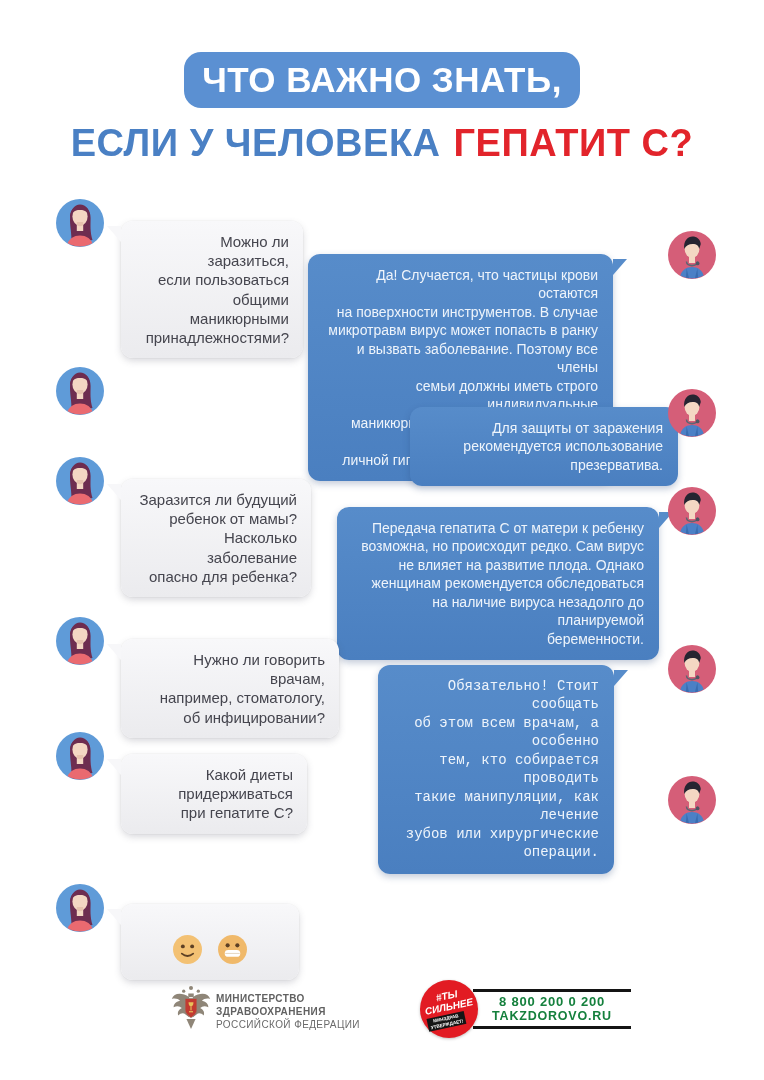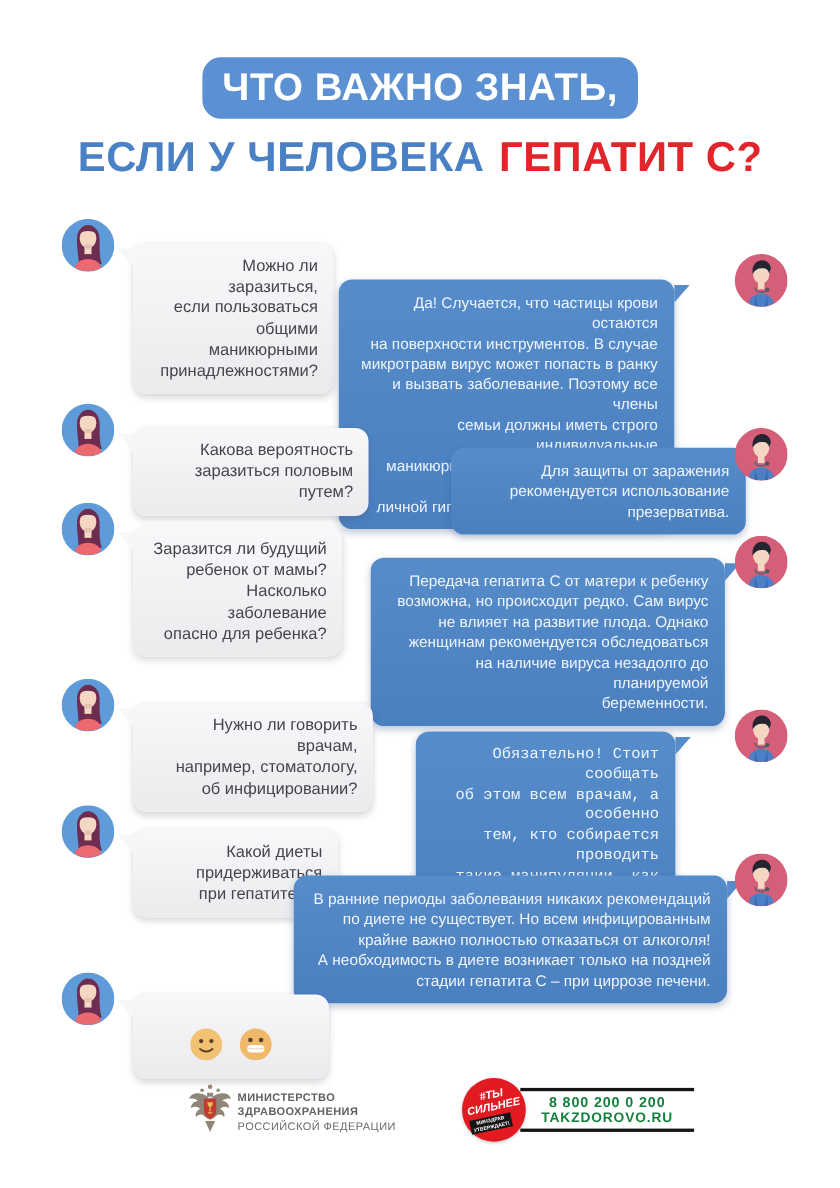--- a/index.html
+++ b/index.html
@@ -149,22 +149,20 @@
       <g clip-path="url(#cf)">
         <path d="M15 48 C16.5 38 14 29 14 21 C14 11 18.5 5.5 24 5.5 C30 5.5 34.6 11 34.6 19 C34.6 26 34 33 36.5 41 L30.5 42 Z" fill="#6e2d50"></path>
         <ellipse cx="24" cy="17.5" rx="7.6" ry="9.2" fill="#f4d7c3"></ellipse>
         <rect x="20.8" y="23" width="6.4" height="9" fill="#f4d7c3"></rect>
         <path d="M20.8 26 c2 1.6 4.4 1.6 6.4 0 v-3 h-6.4 z" fill="#e7c3ae"></path>
         <path d="M10.5 48 c1.5-8.5 7.5-11.5 13.5-11.5 s12 3 13.5 11.5 z" fill="#ea6a70"></path>
         <path d="M14 20 c-0.5-9 3.5-13 10-13 s10.5 4.5 10 13 c-1.5-6.5 -4-9 -10-9 s-8.5 2.5 -10 9 z" fill="#6e2d50"></path>
       </g>
     </svg>
   </div>
-  <div class="bubble q-bubble q2-b">Какова вероятность
-заразиться половым путем?</div>
 
   <div class="bubble a-bubble a2-b">Для защиты от заражения
 рекомендуется использование
 презерватива.</div>
   <div class="avatar a2-a">
     <svg width="48" height="48" viewBox="0 0 48 48">
       <circle cx="24" cy="24" r="24" fill="#d55e78"></circle>
       <g clip-path="url(#cm)">
         <ellipse cx="24" cy="18" rx="7.4" ry="8.8" fill="#f4d7c3"></ellipse>
         <rect x="21" y="24" width="6" height="8" fill="#f4d7c3"></rect>
@@ -266,25 +264,20 @@
         <path d="M20.8 26 c2 1.6 4.4 1.6 6.4 0 v-3 h-6.4 z" fill="#e7c3ae"></path>
         <path d="M10.5 48 c1.5-8.5 7.5-11.5 13.5-11.5 s12 3 13.5 11.5 z" fill="#ea6a70"></path>
         <path d="M14 20 c-0.5-9 3.5-13 10-13 s10.5 4.5 10 13 c-1.5-6.5 -4-9 -10-9 s-8.5 2.5 -10 9 z" fill="#6e2d50"></path>
       </g>
     </svg>
   </div>
   <div class="bubble q-bubble q5-b">Какой диеты
 придерживаться
 при гепатите С?</div>
 
-  <div class="bubble a-bubble a5-b">В ранние периоды заболевания никаких рекомендаций
-по диете  не существует. Но всем инфицированным
-крайне важно полностью отказаться от алкоголя!
-А необходимость в диете возникает только на поздней
-стадии гепатита С – при циррозе печени.</div>
   <div class="avatar a5-a">
     <svg width="48" height="48" viewBox="0 0 48 48">
       <circle cx="24" cy="24" r="24" fill="#d55e78"></circle>
       <g clip-path="url(#cm)">
         <ellipse cx="24" cy="18" rx="7.4" ry="8.8" fill="#f4d7c3"></ellipse>
         <rect x="21" y="24" width="6" height="8" fill="#f4d7c3"></rect>
         <path d="M16.3 18 c-1.3-8 3.7-12.5 8.2-12.5 c4.2 0 7.8 2.6 8.3 7.4 l-1.6 5 c-0.6-3.4 -2.2-5 -6.7-5 c-3.6 0 -6.6 1.7 -8.2 5.1 z" fill="#262431"></path>
         <path d="M11.5 48 c1.5-9.5 7-12 12.5-12 s11 2.5 12.5 12 z" fill="#4b80c6"></path>
         <path d="M18.6 37.2 l2.6 10.8 h-3.4 z" fill="#3a6cb0"></path>
         <path d="M29.4 37.2 l-2.6 10.8 h3.4 z" fill="#3a6cb0"></path>

